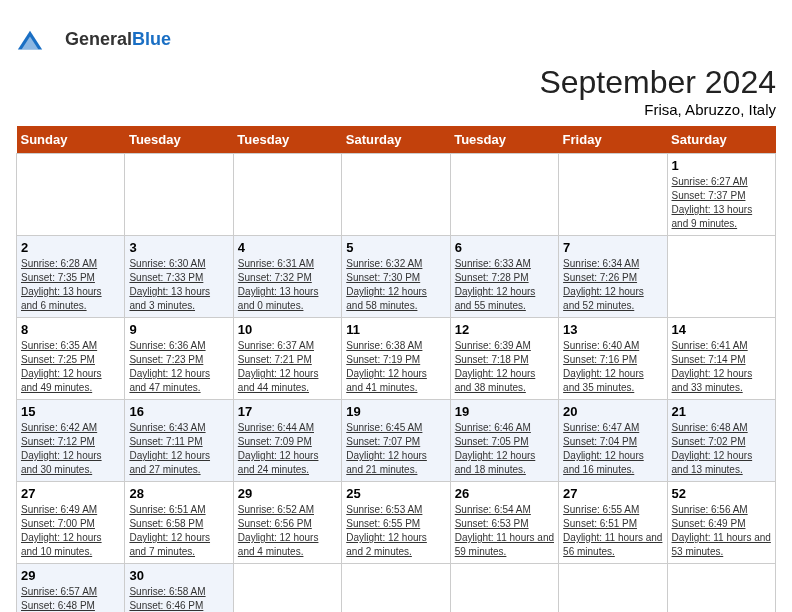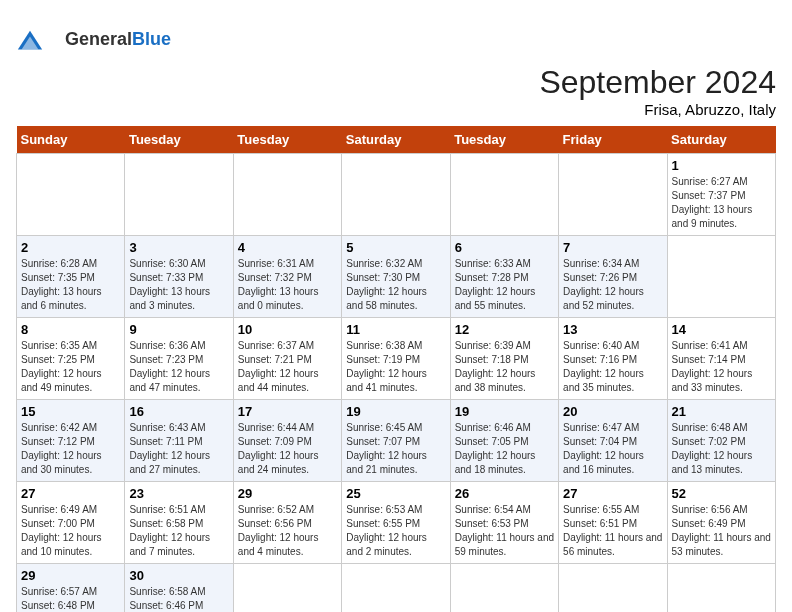--- a/index.html
+++ b/index.html
@@ -78,20 +78,21 @@
     .day-num {
       font-size: 13px;
       font-weight: bold;
       display: block;
       margin-bottom: 2px;
     }
     .day-info {
       font-size: 10px;
       color: #333;
       line-height: 1.4;
+      text-decoration: underline;
     }
     .empty-cell {
       background-color: #fff !important;
     }
   </style>
 </head>
 <body>
 
 <div class="header">
   <div class="logo">
@@ -308,21 +309,21 @@
       <tr>
         <td>
         <span class="day-num">27</span>
         <div class="day-info">
           Sunrise: 6:49 AM<br>
           Sunset: 7:00 PM<br>
           Daylight: 12 hours and 10 minutes.
         </div>
       </td>
         <td>
-        <span class="day-num">23</span>
+        <span class="day-num">28</span>
         <div class="day-info">
           Sunrise: 6:51 AM<br>
           Sunset: 6:58 PM<br>
           Daylight: 12 hours and 7 minutes.
         </div>
       </td>
         <td>
         <span class="day-num">29</span>
         <div class="day-info">
           Sunrise: 6:52 AM<br>

